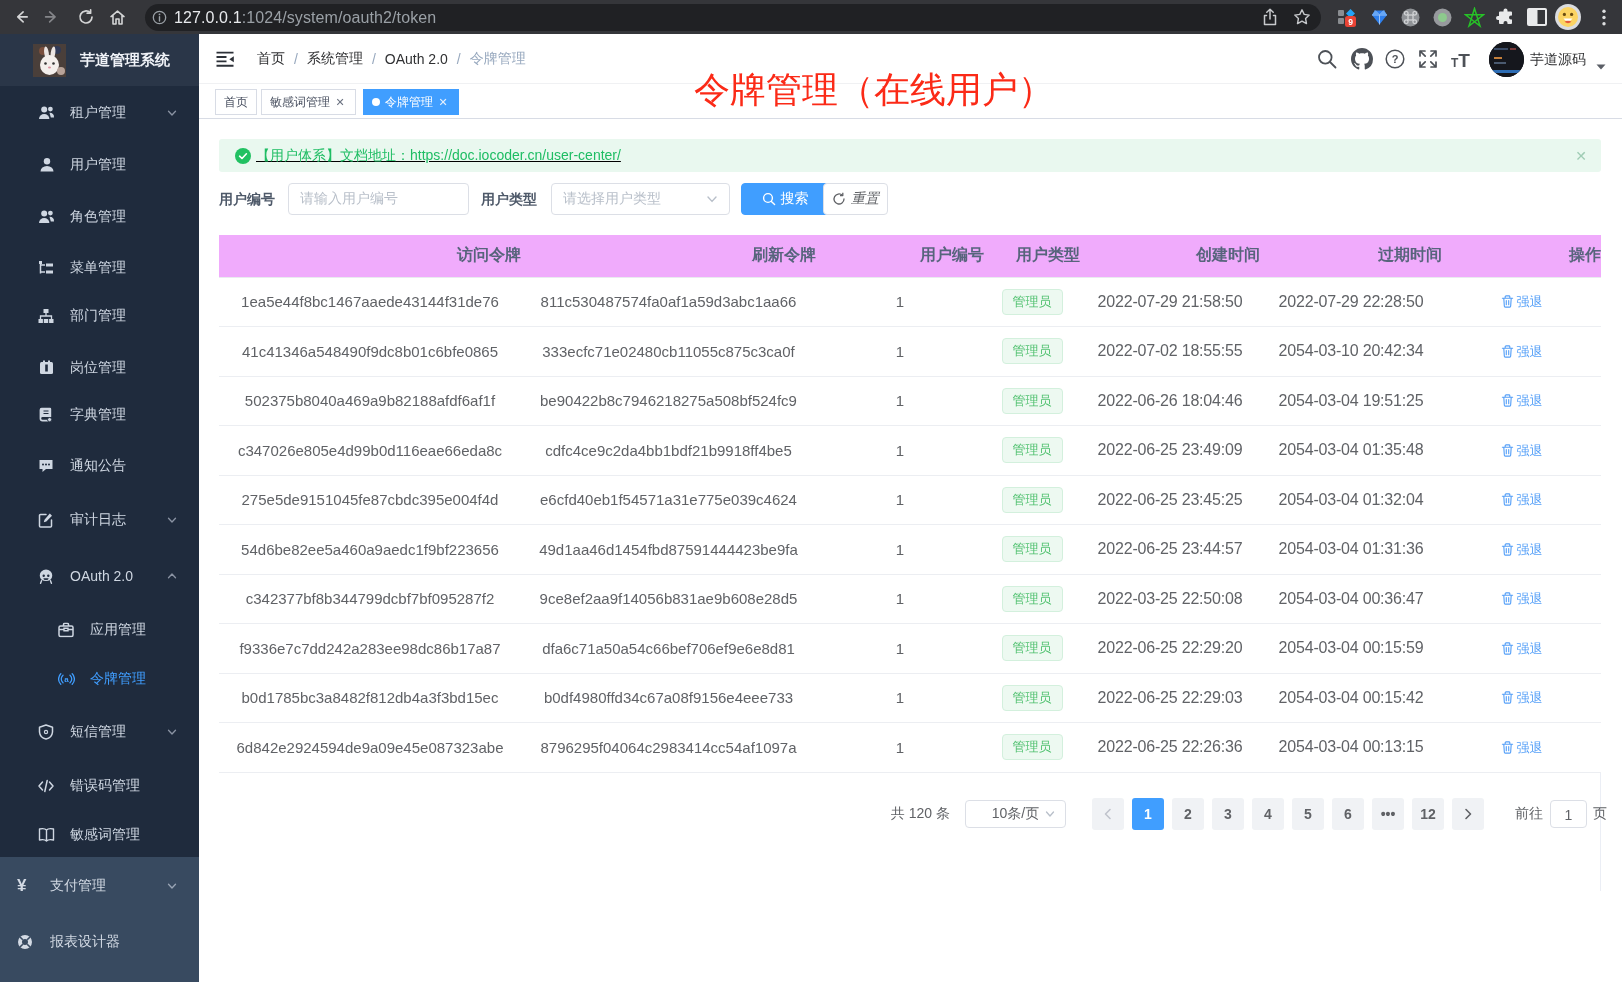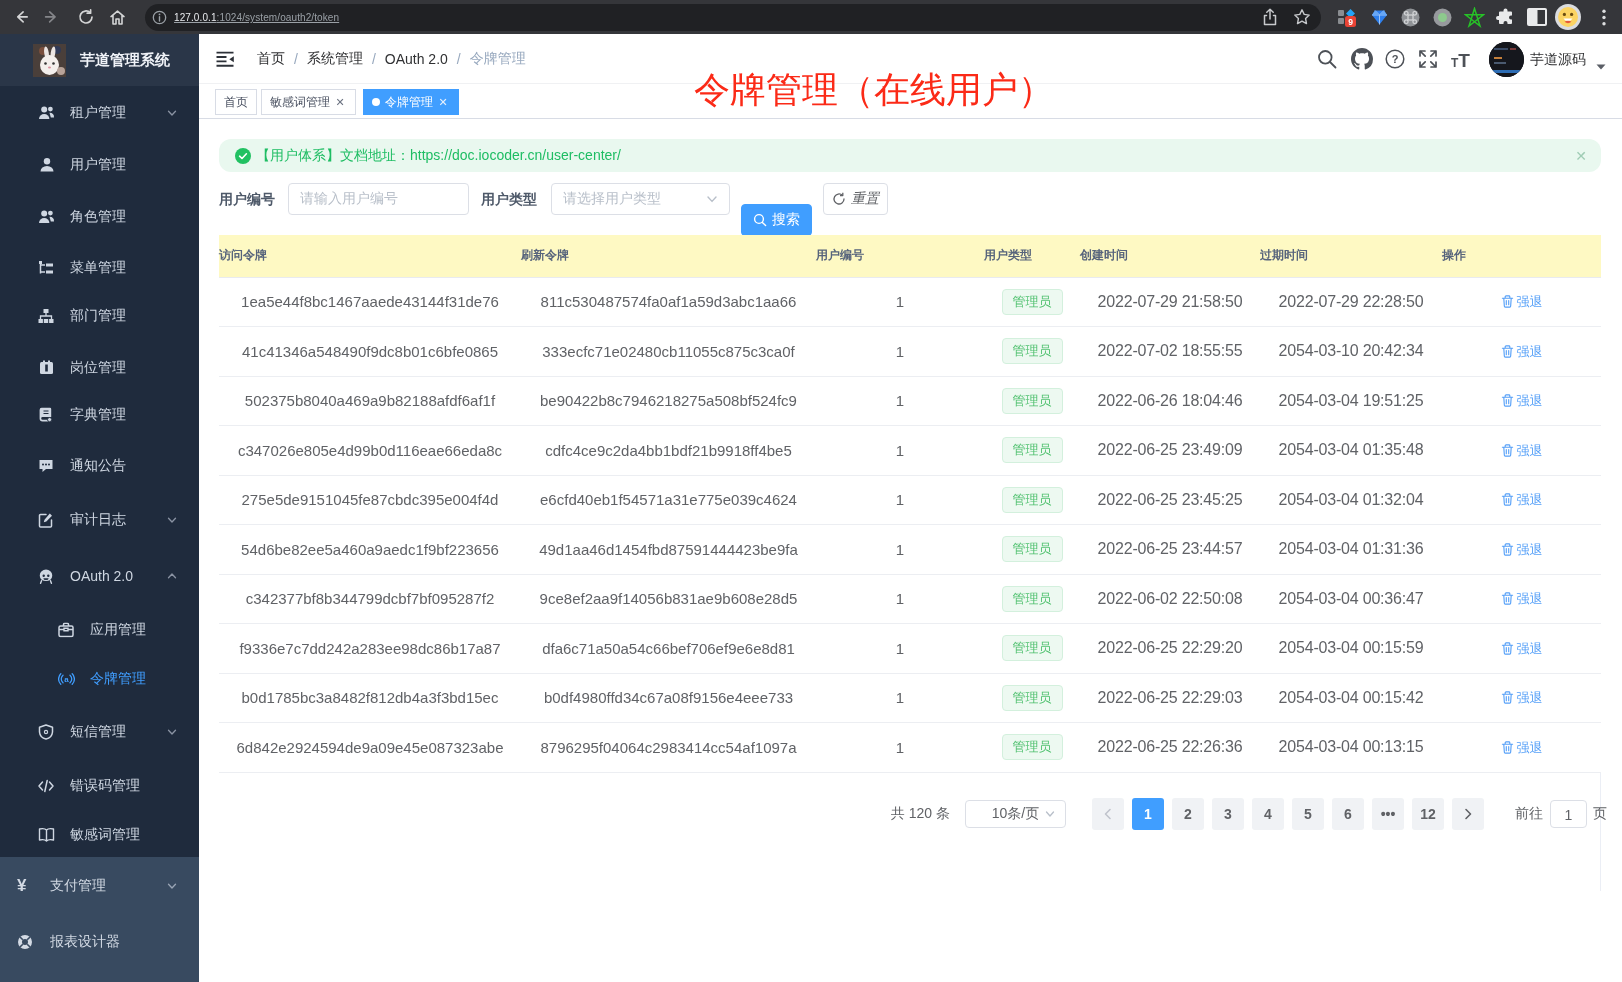--- a/index.html
+++ b/index.html
@@ -5,21 +5,21 @@
 <style>
 *{margin:0;padding:0;box-sizing:border-box;}
 html,body{width:1622px;height:982px;overflow:hidden;}
 body{font-family:"Liberation Sans",sans-serif;background:#fff;position:relative;}
 .abs{position:absolute;}
 
 .chrome{position:absolute;left:0;top:0;width:1622px;height:34px;background:#35363a;}
 .chrome svg{display:block;}
 .cbtn{position:absolute;top:0;height:34px;display:flex;align-items:center;justify-content:center;}
 .pill{position:absolute;left:145px;top:4px;width:1176px;height:27px;border-radius:14px;background:#202124;display:flex;align-items:center;}
-.url{font-size:10px;color:#9aa0a6;margin-left:29px;letter-spacing:.1px;text-decoration:underline;}
+.url{font-size:16px;color:#9aa0a6;margin-left:29px;letter-spacing:.1px;}
 .url b{color:#e8eaed;font-weight:400;}
 
 .app{position:absolute;left:0;top:34px;width:1622px;height:948px;}
 .sidebar{position:absolute;left:0;top:0;width:199px;height:948px;background:#1f2b3d;}
 .sb-bottom{position:absolute;left:0;top:823px;width:199px;height:125px;background:#384a60;}
 .logo{position:absolute;left:0;top:0;width:199px;height:52px;background:#2a3648;display:flex;align-items:center;}
 .logo .txt{color:#f0f3f8;font-size:15px;font-weight:700;margin-left:14px;}
 .mi{position:absolute;left:0;width:199px;height:40px;color:#cfd7e2;font-size:14px;}
 .mi .ic{position:absolute;top:50%;transform:translateY(-50%);}
 .mi .tx{position:absolute;top:50%;transform:translateY(-50%);}
@@ -33,32 +33,32 @@
 .bc .last{color:#97a8be;}
 .tags{position:absolute;left:0;top:50px;width:1423px;height:35px;background:#fff;border-bottom:1px solid #d8dce5;}
 .tag{position:absolute;top:5px;height:26px;border:1px solid #d8dce5;background:#fff;color:#495060;font-size:12px;display:flex;align-items:center;padding:0 8px;white-space:nowrap;}
 .tag .x{margin-left:3px;font-size:11px;color:#6b7280;width:14px;height:14px;line-height:14px;text-align:center;border-radius:50%;}
 .tag.on{background:#409eff;border-color:#409eff;color:#fff;}
 .tag.on .x{color:#e8f1fd;}
 .tag .dot{width:8px;height:8px;border-radius:50%;background:#fff;margin-right:5px;}
 .redtitle{position:absolute;left:335px;top:32px;width:680px;text-align:center;font-size:36px;color:#fb2a17;white-space:nowrap;letter-spacing:0px;}
 
 .content{position:absolute;left:0;top:85px;width:1423px;height:863px;background:#fff;}
-.alert{position:absolute;left:20px;top:20px;width:1382px;height:33px;background:#e9f8ef;border-radius:12px;display:flex;align-items:center;}
+.alert{position:absolute;left:20px;top:20px;width:1382px;height:33px;background:#e9f8ef;border-radius:3px;display:flex;align-items:center;text-decoration:underline;}
 .alert .t{color:#1ebd63;font-size:14px;}
 .alert .close{position:absolute;right:14px;color:#9fccb4;font-size:14px;}
 .frm{position:absolute;left:20px;top:64px;width:1382px;height:32px;}
 .flabel{position:absolute;top:0;height:32px;line-height:32px;font-size:14px;font-weight:700;color:#4e5969;}
 .finput{position:absolute;top:0;height:32px;border:1px solid #dcdfe6;border-radius:4px;background:#fff;display:flex;align-items:center;color:#b8bfc9;font-size:14px;}
 .btn{position:absolute;top:0;height:32px;border-radius:4px;font-size:14px;display:flex;align-items:center;justify-content:center;}
 .btn.blue{background:#409eff;color:#fff;border:1px solid #409eff;}
 .btn.plain{background:#fff;color:#606266;border:1px solid #dcdfe6;}
 
 table{position:absolute;left:20px;top:116px;width:1382px;border-collapse:collapse;table-layout:fixed;}
-th{height:42px;background:#fef9c3;font-size:12px;font-weight:600;color:#57647c;text-align:left;border-bottom:1px solid #e9ebef;}
+th{height:42px;background:#f0abfc;font-size:16px;font-weight:600;color:#57647c;text-align:right;border-bottom:1px solid #e9ebef;}
 td{height:49.5px;font-size:15px;color:#606266;text-align:center;border-bottom:1px solid #eceef2;background:#fff;}
 .gtag{display:inline-block;height:26px;line-height:24px;padding:0 10px;background:#edf9f1;border:1px solid #d3f0dd;border-radius:4px;color:#52c271;font-size:13px;}
 .op{color:#549ff8;font-size:13px;white-space:nowrap;}
 .op svg{vertical-align:-2px;margin-right:3px;}
 .tdtime{font-size:16px;letter-spacing:-0.2px;}
 
 .pager{position:absolute;top:679px;right:15px;height:32px;display:flex;align-items:center;font-size:14px;color:#606266;}
 .pager .total{margin-right:15px;}
 .psel{width:101px;height:28px;border:1px solid #dcdfe6;border-radius:4px;display:flex;align-items:center;justify-content:center;color:#606266;position:relative;}
 .pbtn{min-width:32px;height:32px;border-radius:3px;background:#f0f2f5;color:#606266;display:flex;align-items:center;justify-content:center;margin-left:8px;font-weight:700;font-size:14px;}
@@ -427,21 +427,21 @@
         <div class="finput" style="left:69px;width:181px;">
             <span style="margin-left:11px;">请输入用户编号</span>
           </div>
         <div class="flabel" style="left:262px;">用户类型</div>
         <div class="finput" style="left:332px;width:179px;">
             <span style="margin-left:11px;">请选择用户类型</span>
           <svg style="position:absolute;right:10px;" width="14" height="14" viewBox="0 0 14 14">
               <path d="M3 5 L7 9.4 L11 5" stroke="#b8bfc9" stroke-width="1.4" fill="none" stroke-linecap="round" stroke-linejoin="round"></path>
             </svg>
         </div>
-        <div class="btn blue" style="left:522px;width:71px;margin-top:21px;">
+        <div class="btn blue" style="left:522px;width:88px;">
           <svg width="14" height="14" viewBox="0 0 14 14" style="margin-right:5px;">
               <circle cx="6" cy="6" r="4.4" stroke="#fff" stroke-width="1.4" fill="none"></circle>
               <path d="M9.4 9.4 L12.6 12.6" stroke="#fff" stroke-width="1.4" stroke-linecap="round"></path>
             </svg>搜索
         </div>
         <div class="btn plain" style="left:604px;width:65px;font-style:italic;">
           <svg width="14" height="14" viewBox="0 0 14 14" style="margin-right:5px;">
               <path d="M12 7 A5 5 0 1 1 10.4 3.3" stroke="#606266" stroke-width="1.3" fill="none" stroke-linecap="round"></path>
               <path d="M10.8 0.8 V3.6 H8" stroke="#606266" stroke-width="1.3" fill="none" stroke-linejoin="round"></path>
             </svg>重置
@@ -535,21 +535,21 @@
               <td class="tdtime">2054-03-04 01:31:36</td>
               <td><span class="op"><svg width="13" height="13" viewBox="0 0 14 14">
                     <path d="M1.5 3.5 H12.5 M4.5 3.5 V2 a1 1 0 0 1 1 -1 h3 a1 1 0 0 1 1 1 v1.5 M3 3.5 L3.6 12 a1 1 0 0 0 1 1 h4.8 a1 1 0 0 0 1 -1 L11 3.5 M5.7 6 v4.5 M8.3 6 v4.5" stroke="#549ff8" stroke-width="1.2" fill="none" stroke-linecap="round" stroke-linejoin="round"></path>
                   </svg>强退</span></td>
             </tr>
         <tr>
               <td>c342377bf8b344799dcbf7bf095287f2</td>
               <td>9ce8ef2aa9f14056b831ae9b608e28d5</td>
               <td>1</td>
               <td><span class="gtag">管理员</span></td>
-              <td class="tdtime">2022-06-02 22:50:08</td>
+              <td class="tdtime">2022-03-25 22:50:08</td>
               <td class="tdtime">2054-03-04 00:36:47</td>
               <td><span class="op"><svg width="13" height="13" viewBox="0 0 14 14">
                     <path d="M1.5 3.5 H12.5 M4.5 3.5 V2 a1 1 0 0 1 1 -1 h3 a1 1 0 0 1 1 1 v1.5 M3 3.5 L3.6 12 a1 1 0 0 0 1 1 h4.8 a1 1 0 0 0 1 -1 L11 3.5 M5.7 6 v4.5 M8.3 6 v4.5" stroke="#549ff8" stroke-width="1.2" fill="none" stroke-linecap="round" stroke-linejoin="round"></path>
                   </svg>强退</span></td>
             </tr>
         <tr>
               <td>f9336e7c7dd242a283ee98dc86b17a87</td>
               <td>dfa6c71a50a54c66bef706ef9e6e8d81</td>
               <td>1</td>
               <td><span class="gtag">管理员</span></td>

